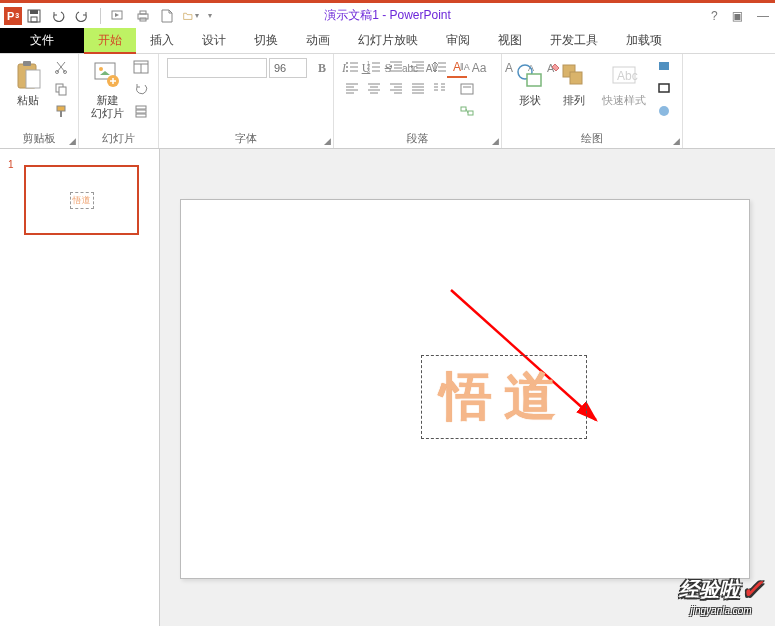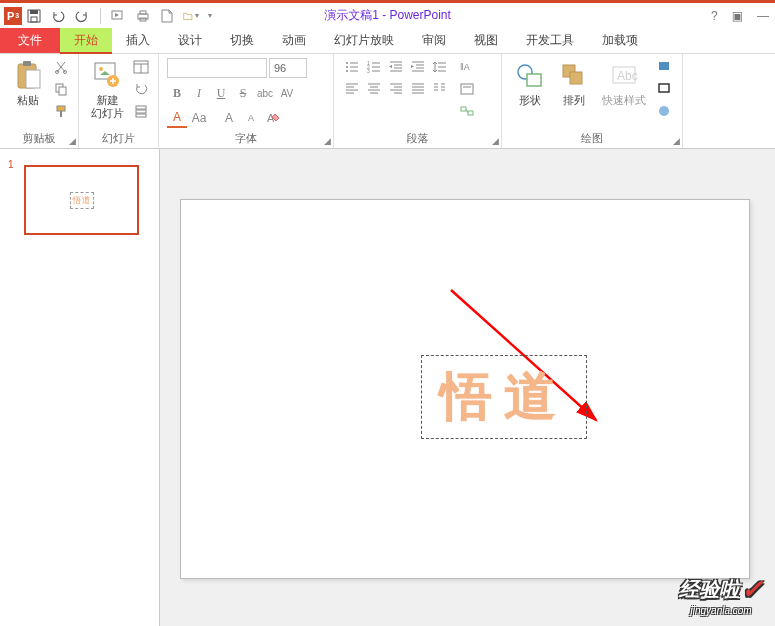--- a/index.html
+++ b/index.html
@@ -8,21 +8,21 @@
     .titlebar { height: 28px; background: #fff; border-top: 3px solid #d24726; display: flex; align-items: center; position: relative; padding: 0 4px; }
     .app-icon { width: 18px; height: 18px; background: #d24726; color: #fff; font-weight: bold; font-size: 11px; display: flex; align-items: center; justify-content: center; margin-right: 4px; }
     .qat { display: flex; gap: 8px; align-items: center; }
     .qat-icon { width: 16px; height: 16px; display:flex; align-items:center; justify-content:center; color:#777; }
     .qat-sep { width:1px; height:16px; background:#ccc; margin:0 2px; }
     .title { position: absolute; left: 50%; transform: translateX(-50%); font-size: 12px; color: #6d28d9; }
     .winbtns { position: absolute; right: 6px; display: flex; gap: 14px; color:#777; }
     
     .tabs { height: 26px; display: flex; background: #fff; border-bottom: 1px solid #d9d9d9; }
     .tab { padding: 0 14px; display:flex; align-items:center; font-size:12px; color:#444; cursor:pointer; }
-    .tab.file { background: #ef4444; color: #fff; padding:0 18px; }
+    .tab.file { background: #000000; color: #fff; padding:0 30px; }
     .tab.active { color: #d24726; border-bottom: 2px solid #d24726; margin-bottom:-1px; background:#bef264; }
     
     .ribbon { height: 95px; background: #fff; border-bottom: 1px solid #ccc; display:flex; }
     .group { border-right: 1px solid #e0e0e0; padding: 4px 8px 0 8px; display:flex; flex-direction:column; position:relative; }
     .group-body { flex:1; display:flex; align-items:flex-start; gap:4px; }
     .group-label { font-size: 11px; color:#666; text-align:center; padding-bottom:2px; position:relative; }
     .dlauncher { position:absolute; right:2px; bottom:2px; font-size:9px; color:#888; cursor:pointer; }
     
     .bigbtn { display:flex; flex-direction:column; align-items:center; gap:2px; padding: 2px 4px; cursor:pointer; }
     .bigbtn .ic { width:32px; height:32px; display:flex; align-items:center; justify-content:center; }
@@ -218,21 +218,21 @@
               <rect x="2" y="6" width="10" height="3" fill="none" stroke="#888"></rect>
               <rect x="2" y="10" width="10" height="3" fill="none" stroke="#888"></rect>
             </svg>
           </span>
       </div>
     </div>
     <div class="group-label">幻灯片</div>
   </div>
 
   <div class="group" style="width:175px">
-    <div class="group-body" style="flex-direction:column; gap:5px">
+    <div class="group-body" style="flex-direction:row; gap:5px">
       <div class="font-row">
         <div class="font-name"></div>
         <div class="font-size">96</div>
       </div>
       <div class="font-row">
         <span class="fbtn bold">B</span>
         <span class="fbtn ital">I</span>
         <span class="fbtn under">U</span>
         <span class="fbtn strike">S</span>
         <span class="fbtn" style="font-size:10px">abc</span>

